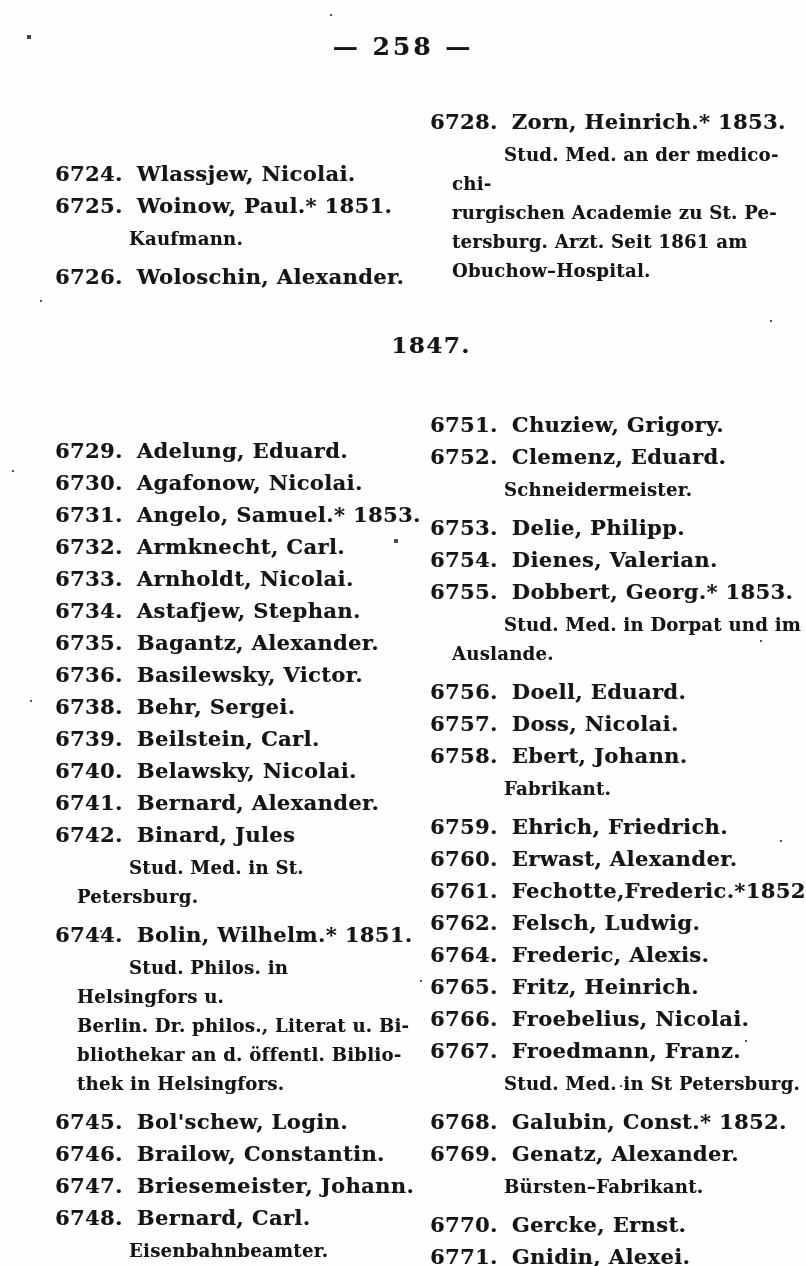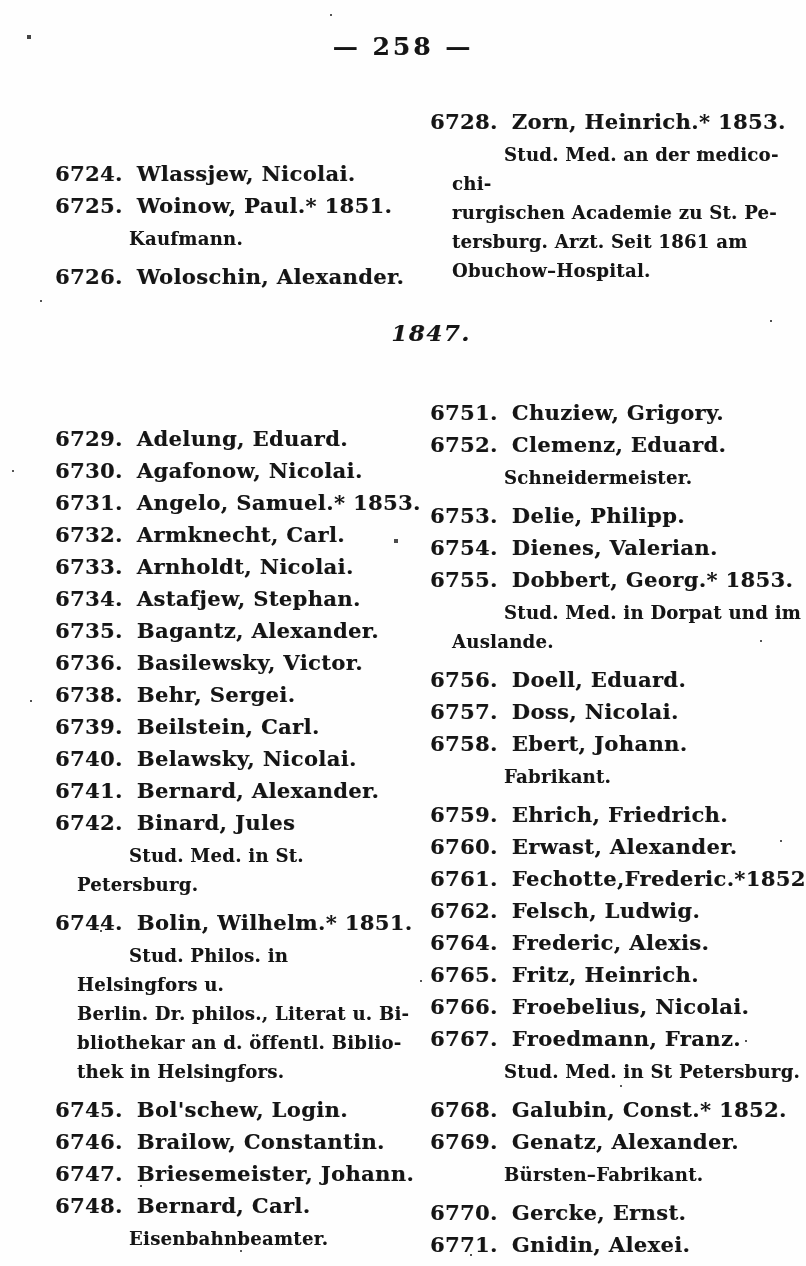--- a/index.html
+++ b/index.html
@@ -51,28 +51,27 @@
     margin-left: 55px;
   }
   .col-r {
     width: 376px;
     margin-left: 15px;
     margin-top: 21px;
   }
   .top-section { margin-top: 24px; }
   .top-section .col-l { padding-top: 12px; }
   .year-hdr {
-    margin-top: 26px;
+    margin-top: 38px;
     text-align: center;
     font-size: 23px;
     font-weight: 700;
     letter-spacing: 1.5px;
     padding-left: 56px;
     text-shadow: 0.4px 0.4px 0 rgba(0,0,0,0.45);
-    font-style: italic;
   }
   .main-section { margin-top: 30px; }
   .entry-line {
     font-size: 21px;
     font-weight: 700;
     line-height: 32px;
     letter-spacing: 0.4px;
     white-space: nowrap;
     text-shadow: 0.4px 0.4px 0 rgba(0,0,0,0.4);
   }

